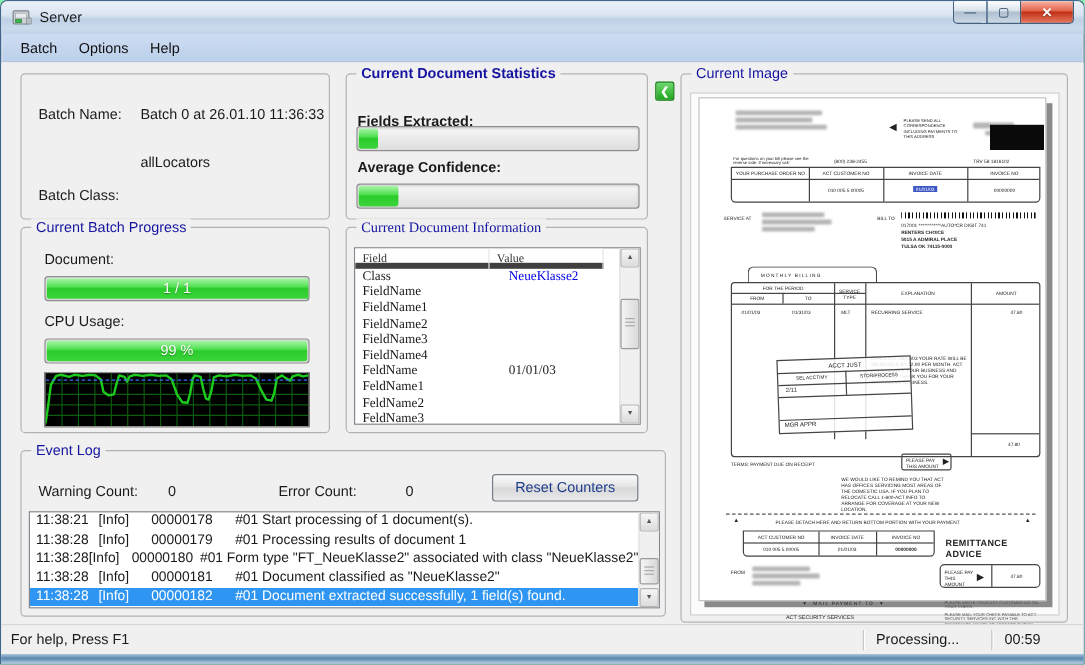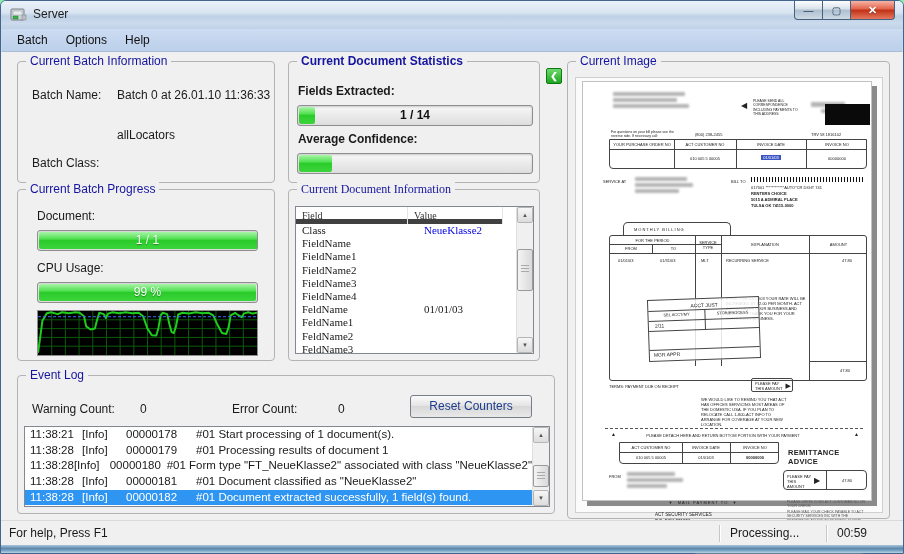--- a/index.html
+++ b/index.html
@@ -133,33 +133,31 @@
 
   <div class="menubar">
     <span class="menuitem">Batch</span>
     <span class="menuitem">Options</span>
     <span class="menuitem">Help</span>
   </div>
 
   <div class="client">
 
     <div class="groupbox" style="left:16px;top:9px;width:258px;height:122px;">
-      <span class="legend">Current Batch Information</span>
       <span class="lbl" style="left:14px;top:26px;">Batch Name:</span>
       <span class="lbl" style="left:99px;top:26px;">Batch 0 at 26.01.10 11:36:33</span>
       <span class="lbl" style="left:14px;top:66px;margin-top:28px;">Batch Class:</span>
       <span class="lbl" style="left:99px;top:66px;">allLocators</span>
     </div>
 
     <div class="groupbox" style="left:287px;top:9px;width:252px;height:122px;font-weight:bold;">
       <span class="legend">Current Document Statistics</span>
-      <span class="lbl" style="left:9px;top:22px;text-align:center;">Fields Extracted:</span>
+      <span class="lbl" style="left:9px;top:32px;text-align:center;">Fields Extracted:</span>
       <div class="pbar" style="left:8px;top:43px;width:236px;">
         <div class="pfill" style="width:7%;"></div>
-        <div class="ptext">1 / 14</div>
       </div>
       <span class="lbl" style="left:9px;top:70px;">Average Confidence:</span>
       <div class="pbar" style="left:8px;top:91px;width:236px;">
         <div class="pfill" style="width:14.29%;"></div>
       </div>
     </div>
 
     <div class="collapse-btn" style="top:16px;">
       <span>❮</span>
     </div>

